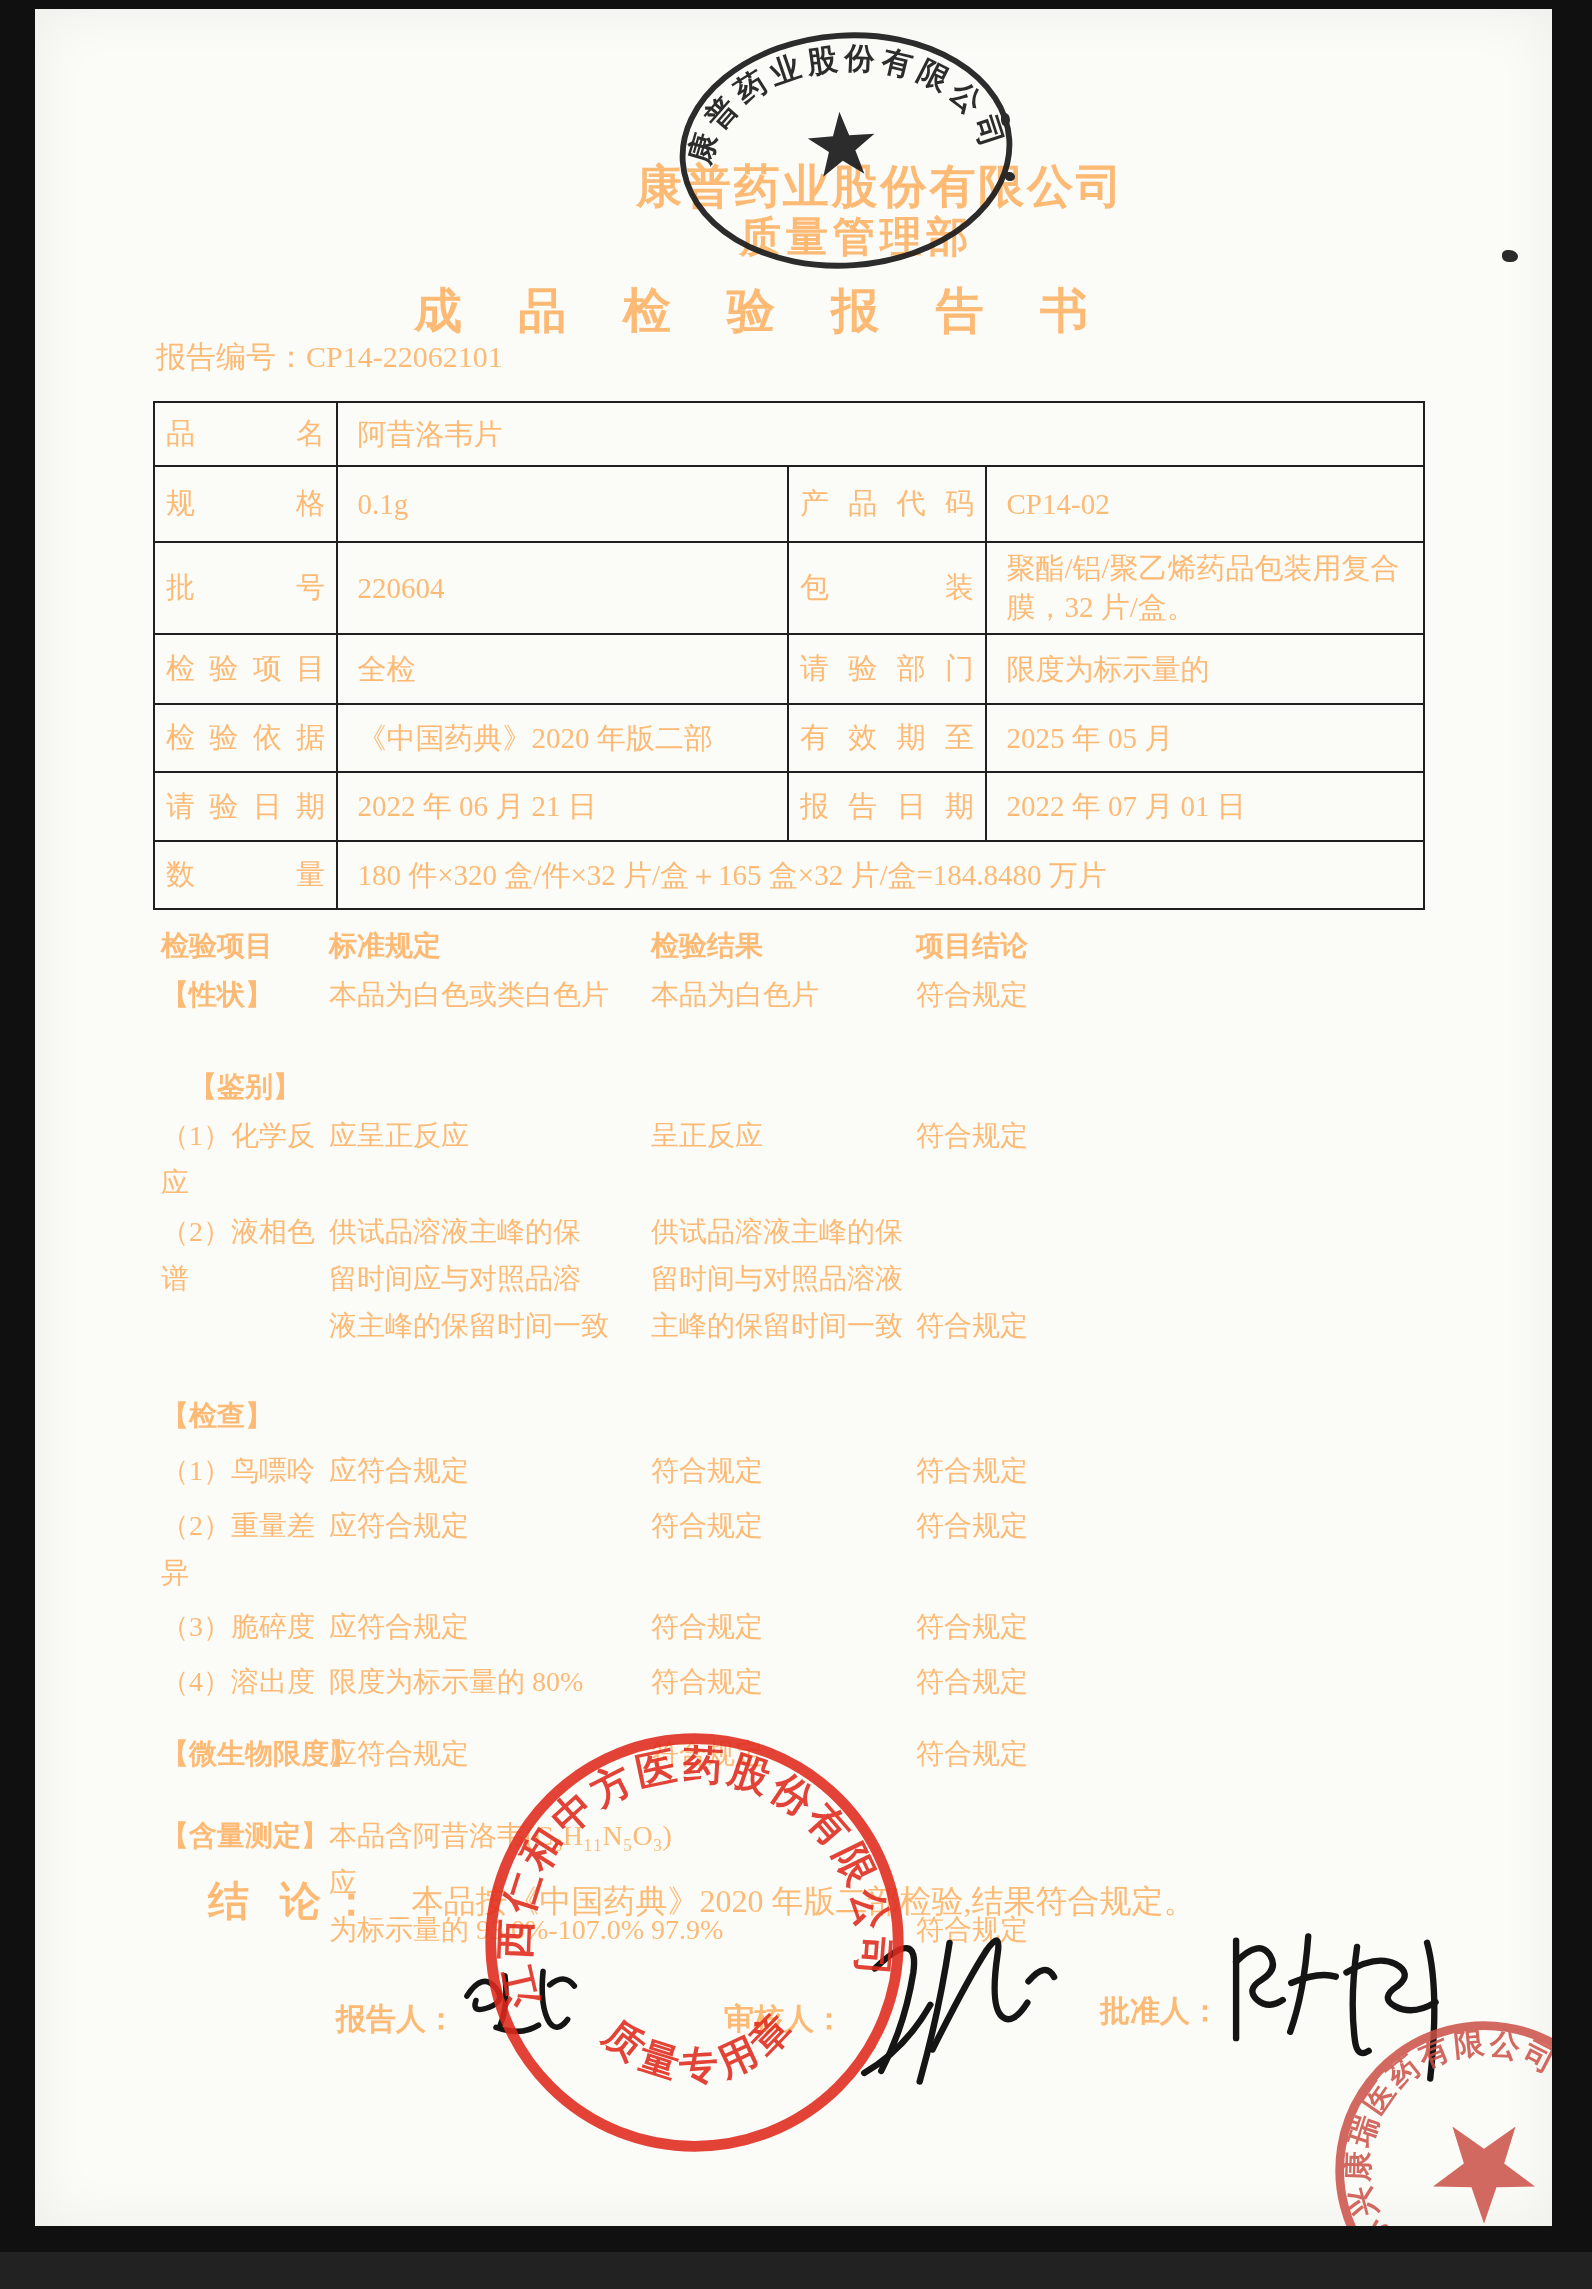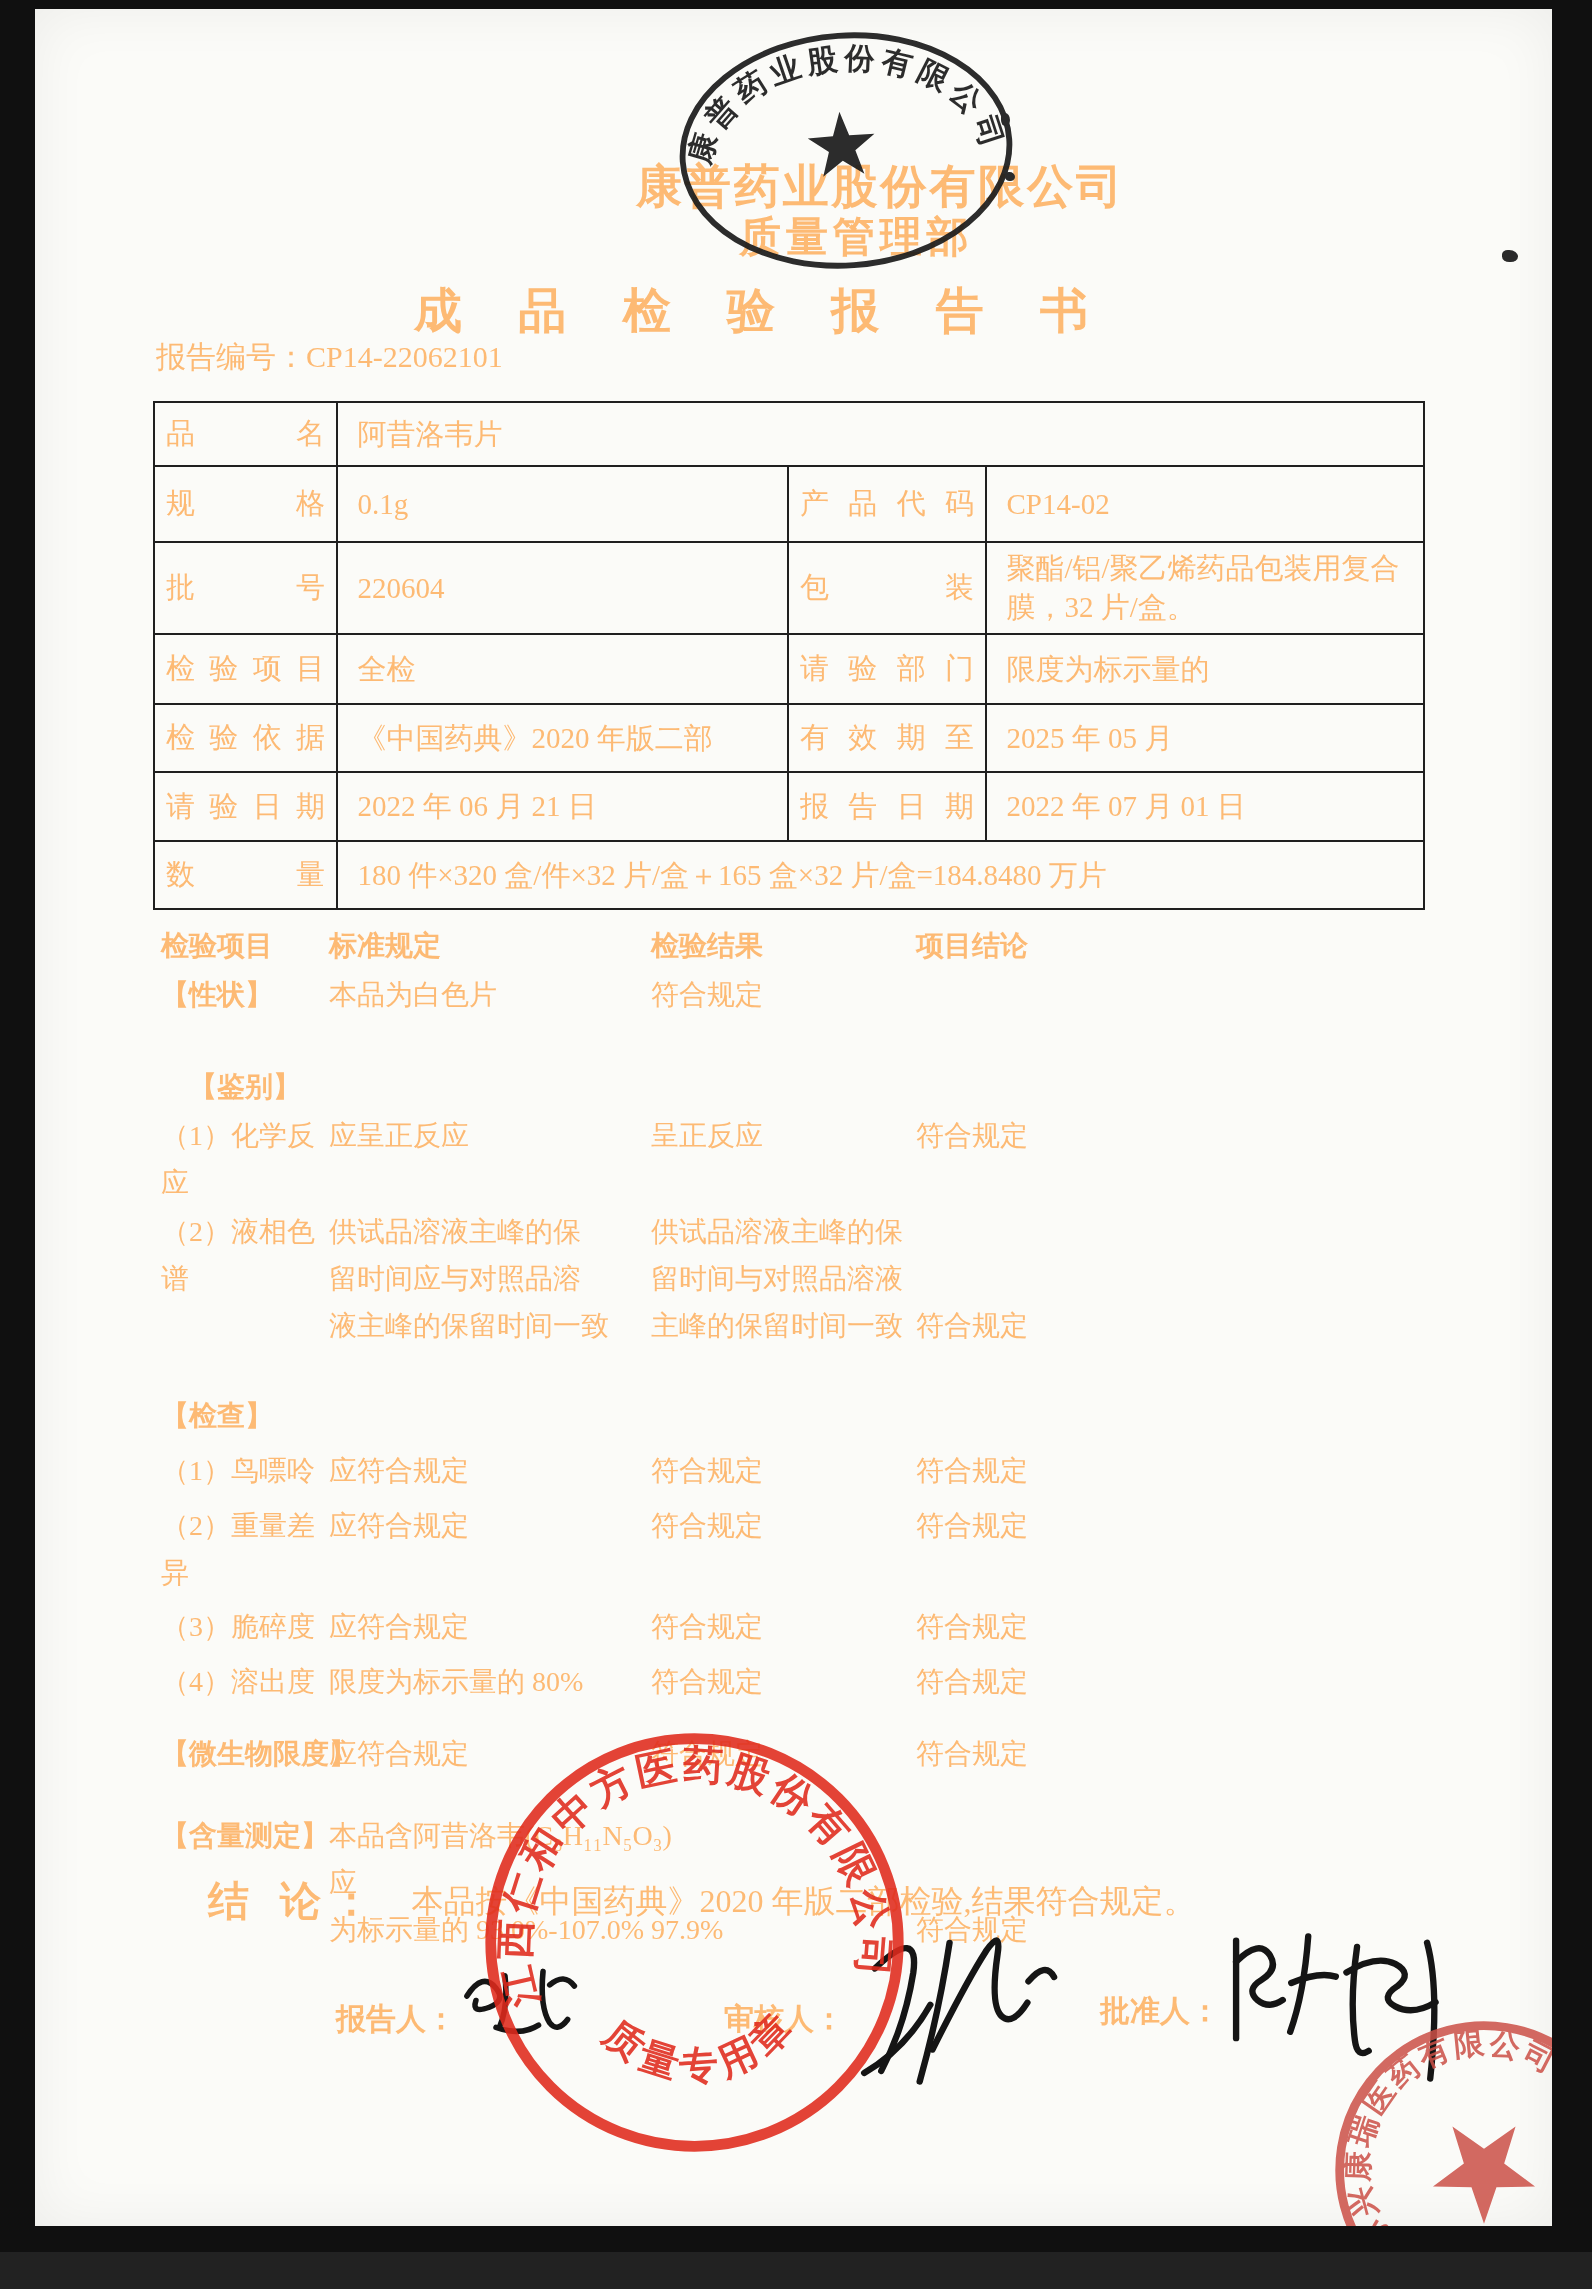--- a/index.html
+++ b/index.html
@@ -122,20 +122,21 @@
 
   <div class="abs results">
     <div class="r-row r-head">
       <div class="cell">检验项目</div>
       <div class="cell">标准规定</div>
       <div class="cell">检验结果</div>
       <div class="cell">项目结论</div>
     </div>
     <div class="r-row mt2">
       <div class="cell sec">【性状】</div>
+      <div class="cell">本品为白色或类白色片</div>
       <div class="cell">本品为白色片</div>
       <div class="cell">符合规定</div>
     </div>
     <div class="r-row mt46">
       <div class="cell sec" style="white-space:nowrap">【鉴别】</div>
       <div class="cell"></div>
         <div class="cell"></div>
         <div class="cell"></div>
     </div>
     <div class="r-row mt2">

